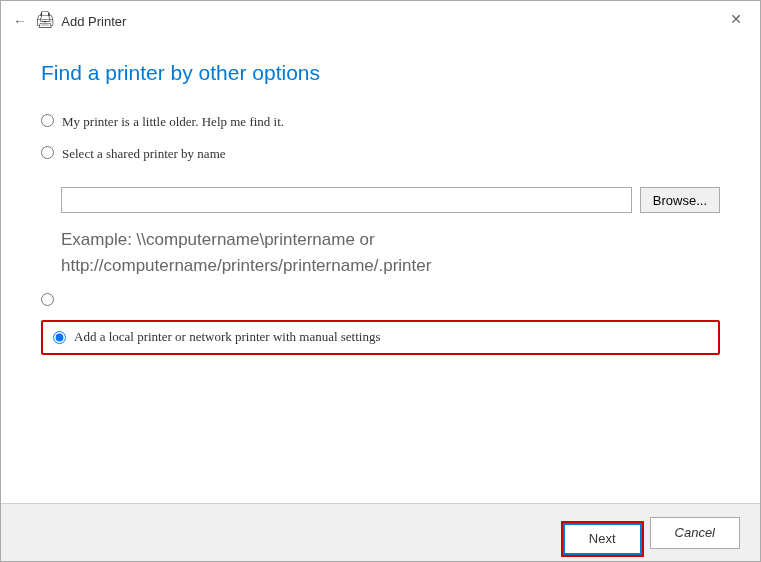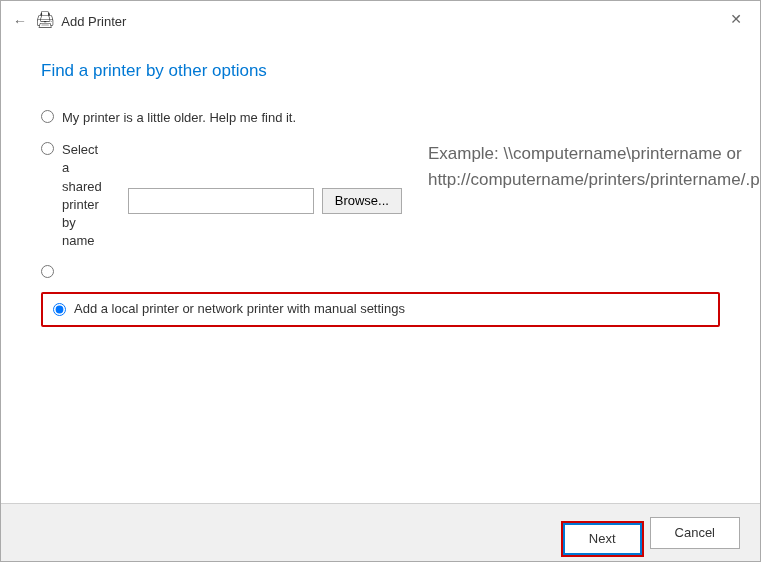--- a/index.html
+++ b/index.html
@@ -57,21 +57,21 @@
       cursor: pointer;
       font-size: 14px;
       color: #666;
     }
     .content {
       flex: 1;
       padding: 24px 40px 16px 40px;
       overflow: auto;
     }
     .page-title {
-      font-size: 17px;
+      font-size: 21px;
       color: #0078d4;
       margin-bottom: 28px;
       font-weight: 400;
     }
     .options-list {
       display: flex;
       flex-direction: column;
       gap: 14px;
     }
     .radio-option {
@@ -81,26 +81,27 @@
       cursor: pointer;
     }
     .radio-option input[type="radio"] {
       margin-top: 1px;
       cursor: pointer;
       accent-color: #0078d4;
     }
     .radio-label {
       color: #333;
       line-height: 1.4;
+      font-family: Liberation Serif, serif;
     }
     .shared-printer-section {
       margin-left: 0;
       display: flex;
-      flex-direction: row;
-      gap: 6px;
+      flex-direction: column;
+      gap: 14px;
     }
     .shared-printer-input-row {
       display: flex;
       align-items: center;
       gap: 8px;
       margin-left: 20px;
       margin-top: 10px;
     }
     .shared-printer-input {
       flex: 1;
@@ -156,20 +157,21 @@
       margin-top: 12px;
     }
     .btn-cancel {
       height: 32px;
       padding: 0 24px;
       background: #ffffff;
       border: 1px solid #aaa;
       font-size: 13px;
       cursor: pointer;
       color: #333;
+      font-style: italic;
     }
     
     .printer-icon::before {
       content: "🖨";
       font-size: 16px;
     }
   </style>
 </head>
 <body>
 

